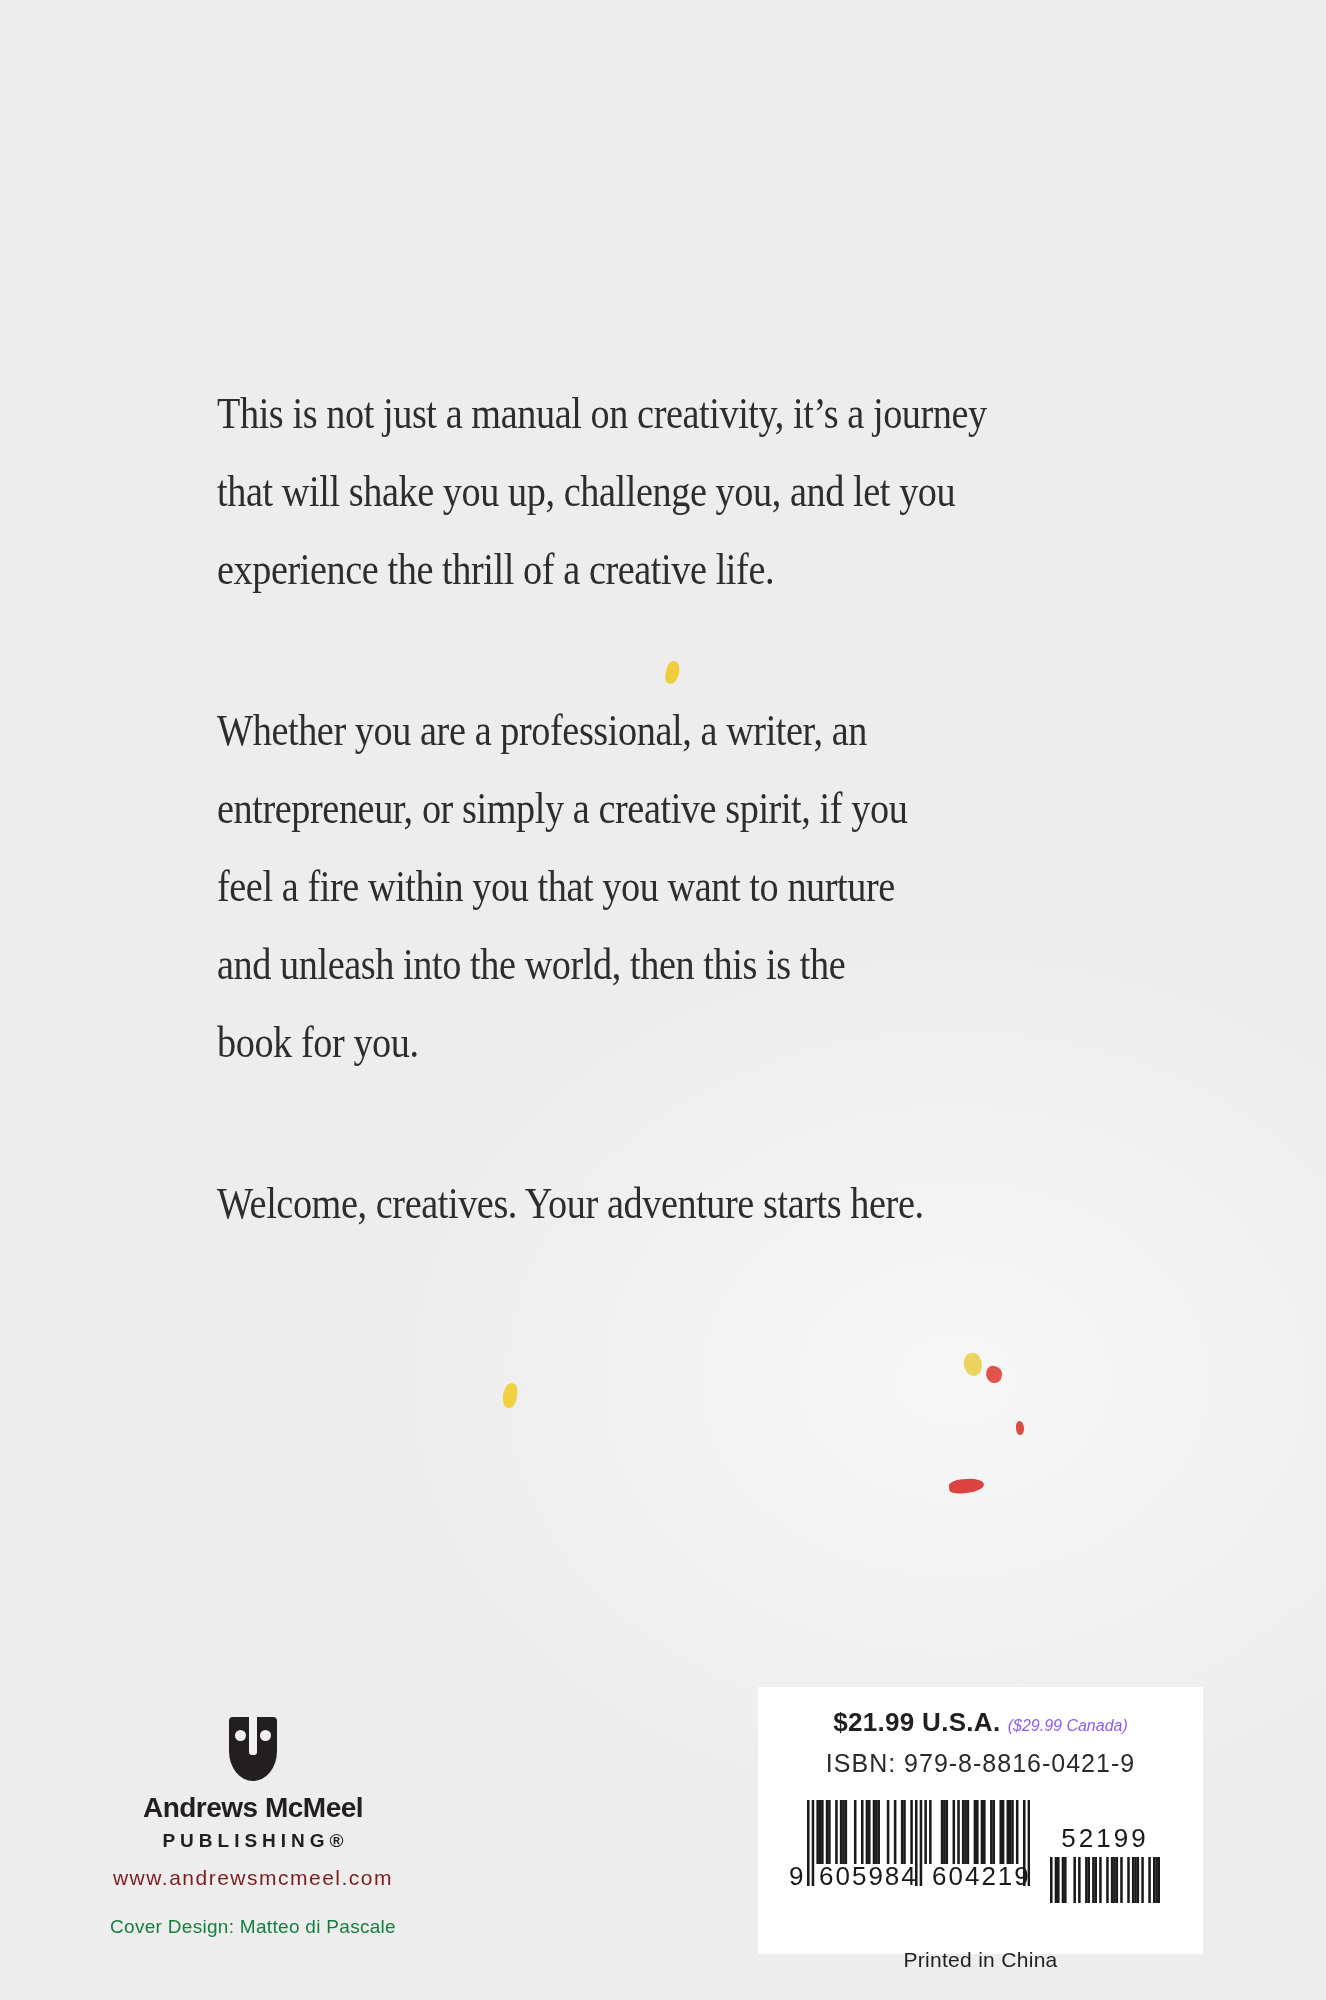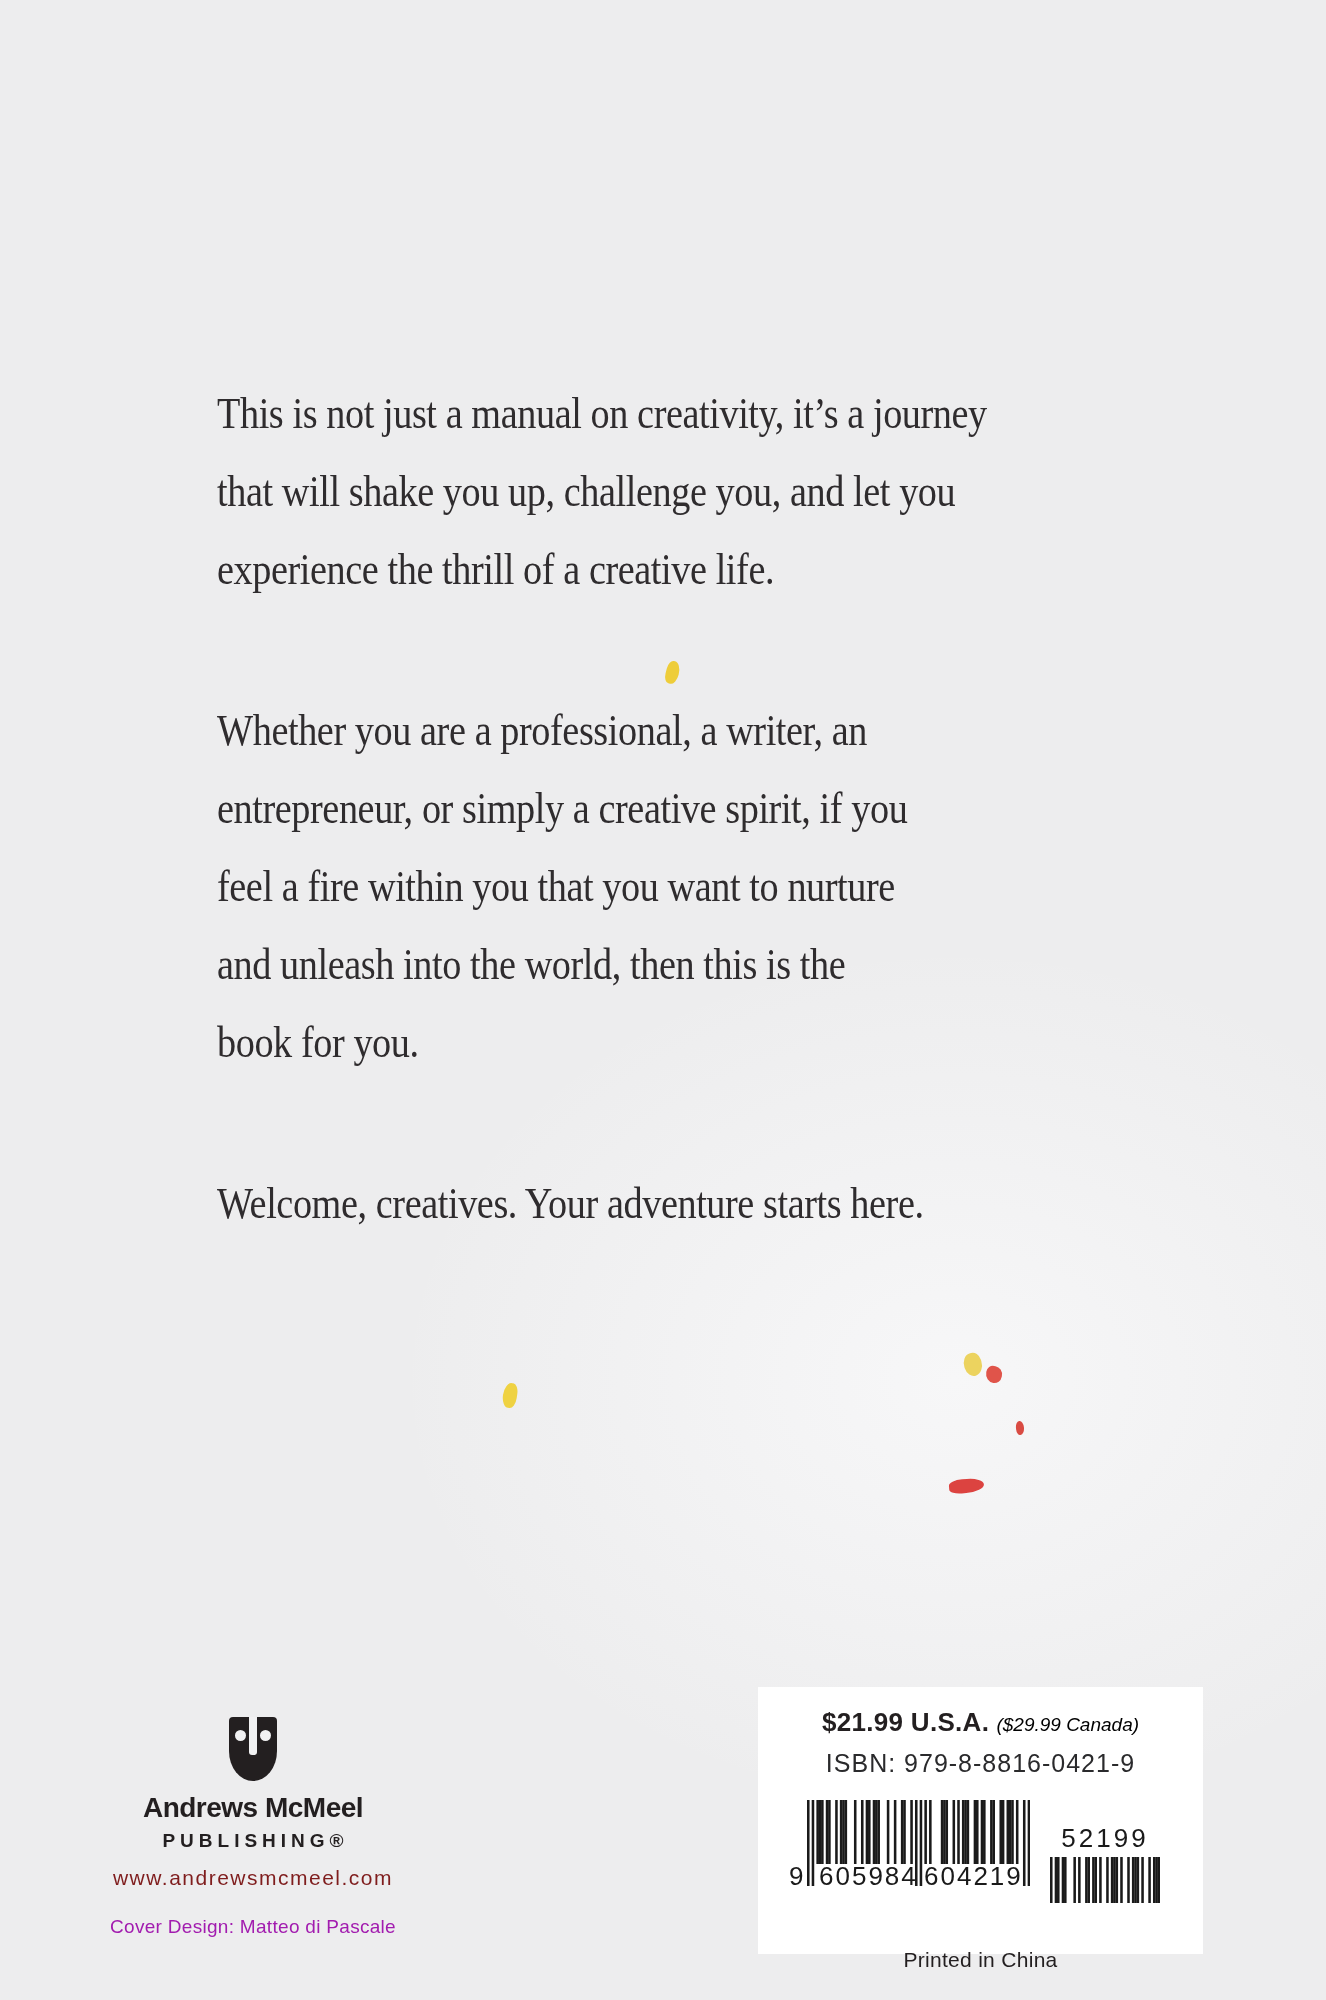--- a/index.html
+++ b/index.html
@@ -96,21 +96,21 @@
   .publisher .website {
     margin-top: 14px;
     font-size: 21px;
     letter-spacing: 1.5px;
     color: #7f1d1d;
   }
   .publisher .credit {
     margin-top: 26px;
     font-size: 19px;
     letter-spacing: 0.3px;
-    color: #a21caf;
+    color: #15803d;
   }
 
   
   .barcode-box {
     position: absolute;
     left: 758px;
     top: 1687px;
     width: 445px;
     height: 267px;
     background: #ffffff;
@@ -119,21 +119,21 @@
   .price-line {
     position: absolute;
     top: 20px;
     left: 0;
     width: 100%;
     text-align: center;
     font-size: 26px;
     white-space: nowrap;
   }
   .price-line .us { font-weight: bold; letter-spacing: 0.3px; }
-  .price-line .ca { font-style: italic; font-size: 19px; color: #000000; }
+  .price-line .ca { font-style: italic; font-size: 16px; color: #8b5cf6; }
   .isbn-line {
     position: absolute;
     top: 62px;
     left: 0;
     width: 100%;
     text-align: center;
     font-size: 25px;
     letter-spacing: 1px;
     color: #2a2a2c;
   }
@@ -147,21 +147,21 @@
   .ean svg { position: absolute; left: 0; top: 0; }
   .ean .digit {
     position: absolute;
     top: 61px;
     font-size: 26px;
     letter-spacing: 2px;
     color: #1a1a1a;
   }
   .ean .d-first  { left: -18px; }
   .ean .d-group1 { left: 12px;  width: 96px;  text-align: center; }
-  .ean .d-group2 { left: 117px; width: 96px;  text-align: right; }
+  .ean .d-group2 { left: 117px; width: 96px;  text-align: right; padding-left: 8px; }
   .supplement {
     position: absolute;
     left: 292px;
     top: 116px;
     width: 110px;
     text-align: center;
     margin-top: 20px;
   }
   .supplement .num {
     font-size: 26px;

